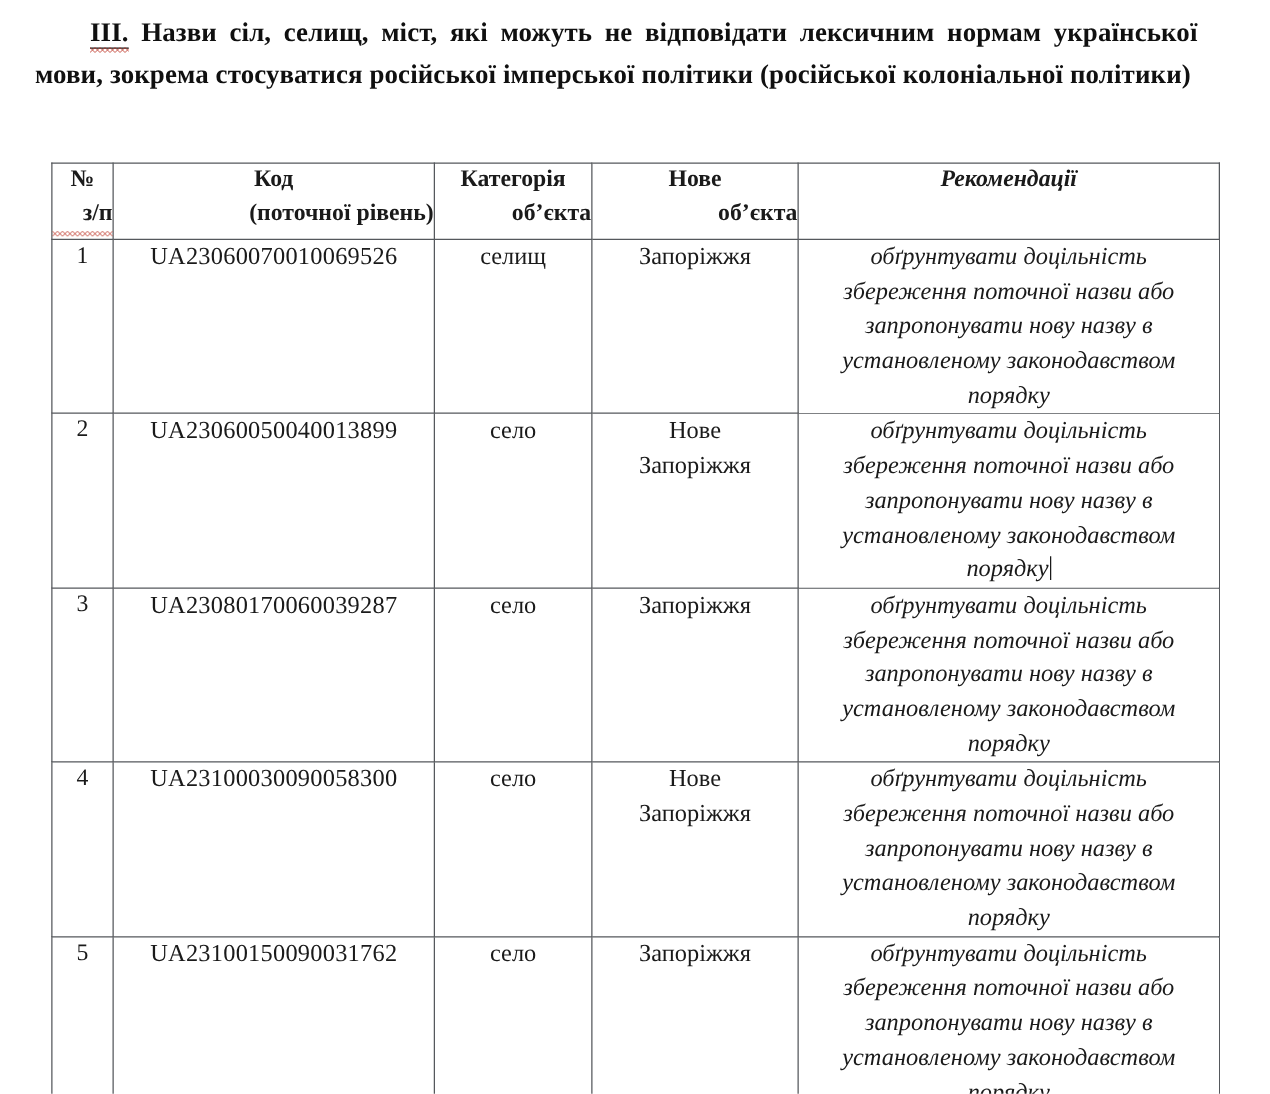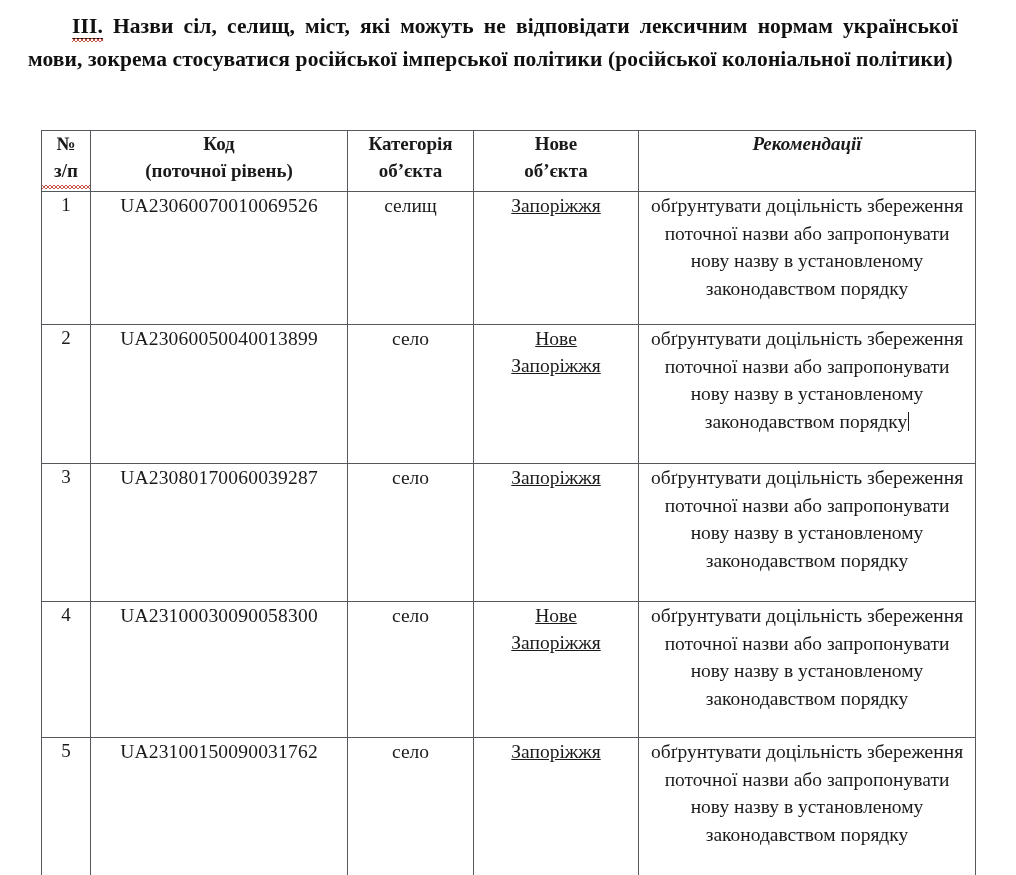--- a/index.html
+++ b/index.html
@@ -88,42 +88,43 @@
   thead th {
     height: 60px;
     text-align: center;
     font-weight: bold;
     font-size: 19px;
     line-height: 1.42;
     padding: 6px 4px 4px 4px;
     vertical-align: top;
   }
   thead th .l1 { display: block; }
-  thead th .l2 { display: block; }
+  thead th .l2 { display: block; text-align: right; }
   thead th.rec-h {
     vertical-align: top;
     font-style: italic;
   }
 
   tbody td {
     font-size: 19.5px;
     line-height: 1.4;
     text-align: center;
     padding: 7px 3px 4px 3px;
     font-weight: normal;
   }
   tbody td.num  { font-size: 19px; }
   tbody td.code { word-break: break-all; letter-spacing: .2px; margin-top: 32px; }
   tbody td.rec  {
     padding-left: 6px;
     padding-right: 6px;
     line-height: 1.42;
     position: relative;
-  }
-  tbody td.name .nm { display: block; text-decoration: underline; }
+    font-style: italic;
+  }
+  tbody td.name .nm { display: block; }
 
   
   .caret {
     display: inline-block;
     width: 1px;
     height: 19px;
     background: #1a1a1a;
     vertical-align: -3px;
     margin-left: 1px;
   }

